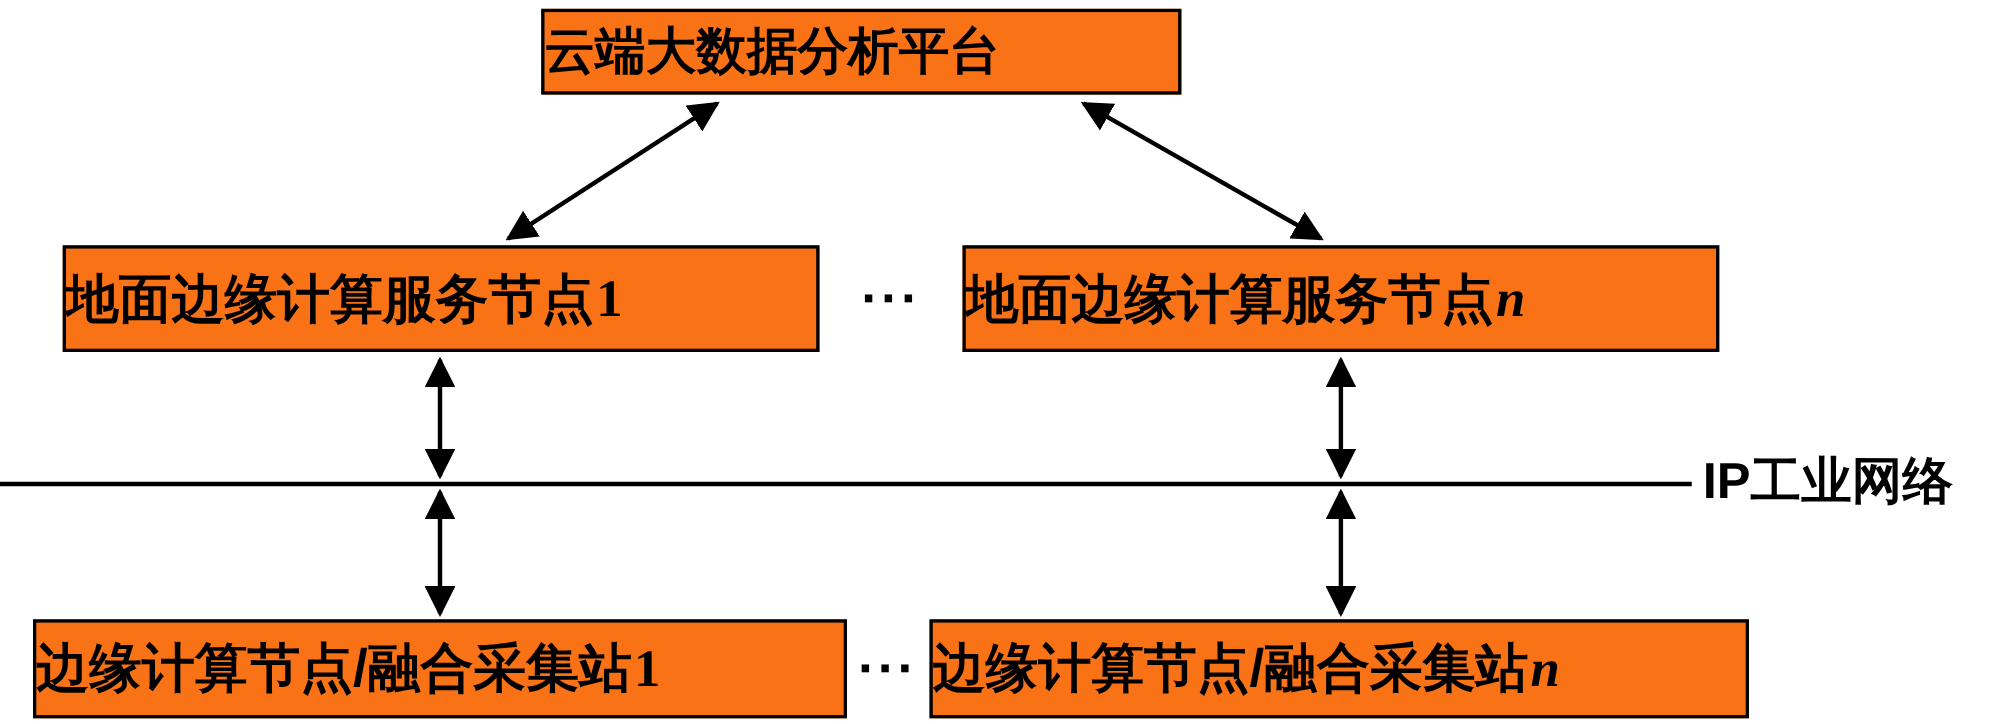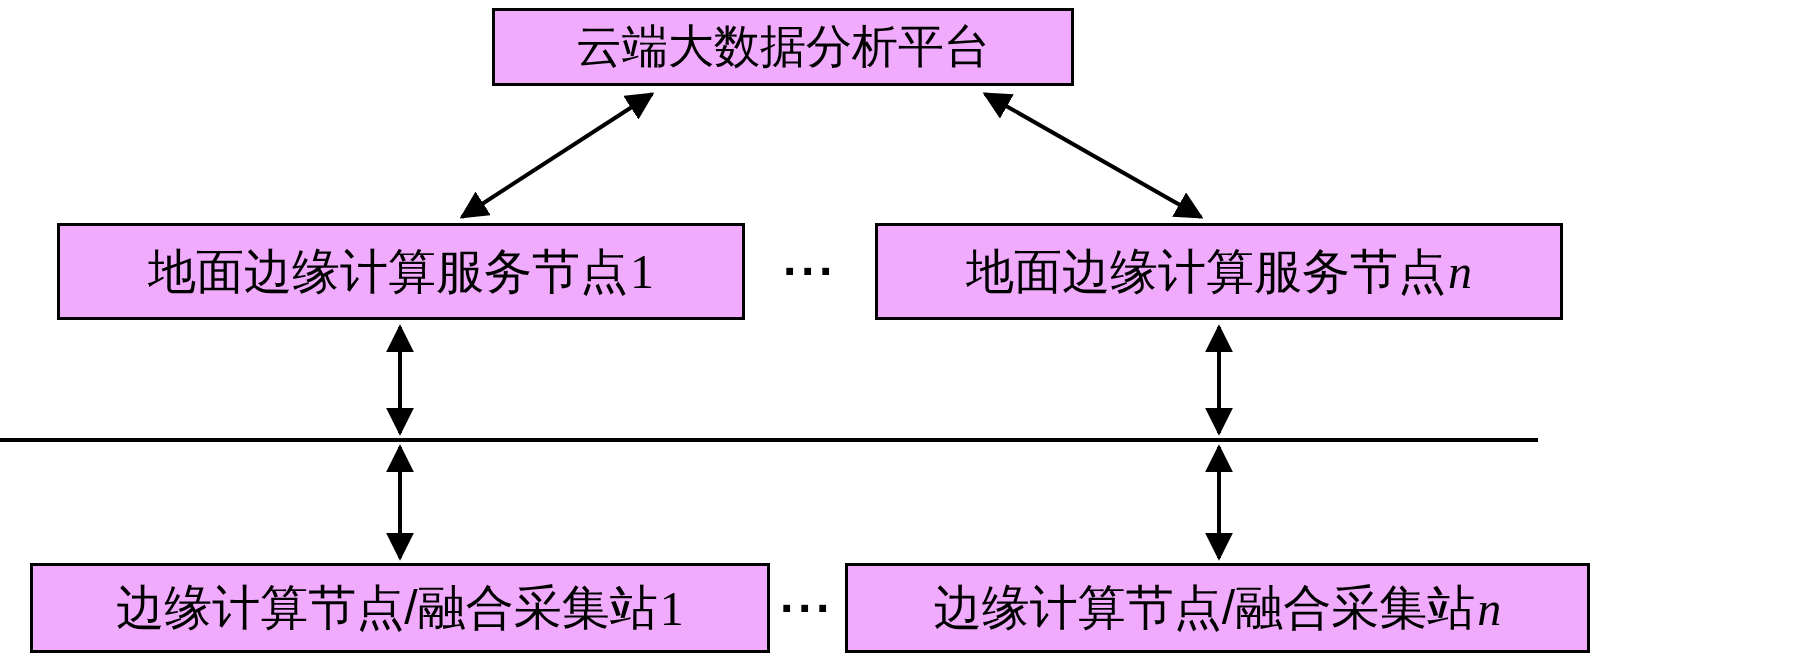--- a/index.html
+++ b/index.html
@@ -12,25 +12,25 @@
     position: relative;
     width: 1820px;
     height: 658px;
     background: #ffffff;
     overflow: hidden;
     color: #000;
   }
   .box {
     position: absolute;
     border: 3px solid #000;
-    background: #f0abfc;
+    background: #f97316;
     display: flex;
     align-items: center;
-    justify-content: center;
-    font-weight: 400;
+    justify-content: flex-start;
+    font-weight: 700;
     white-space: nowrap;
     box-sizing: border-box;
     z-index: 2;
   }
   .box-top {
     left: 492px; top: 8px; width: 582px; height: 78px;
     font-size: 46px;
   }
   .box-mid-left  { left: 57px;  top: 223px; width: 688px; height: 97px; font-size: 48px; }
   .box-mid-right { left: 875px; top: 223px; width: 688px; height: 97px; font-size: 48px; }
@@ -107,20 +107,21 @@
       <span class="index">1</span>
   </div>
 
   <div class="ellipsis ellipsis-mid">···</div>
 
   <div class="box box-mid-right">
     <span>地面边缘计算服务节点</span>
       <span class="index italic">n</span>
   </div>
 
+  <div class="net-label">IP工业网络</div>
 
   <div class="box box-bot-left">
     <span>边缘计算节点/融合采集站</span>
       <span class="index">1</span>
   </div>
 
   <div class="ellipsis ellipsis-bot">···</div>
 
   <div class="box box-bot-right">
     <span>边缘计算节点/融合采集站</span>

